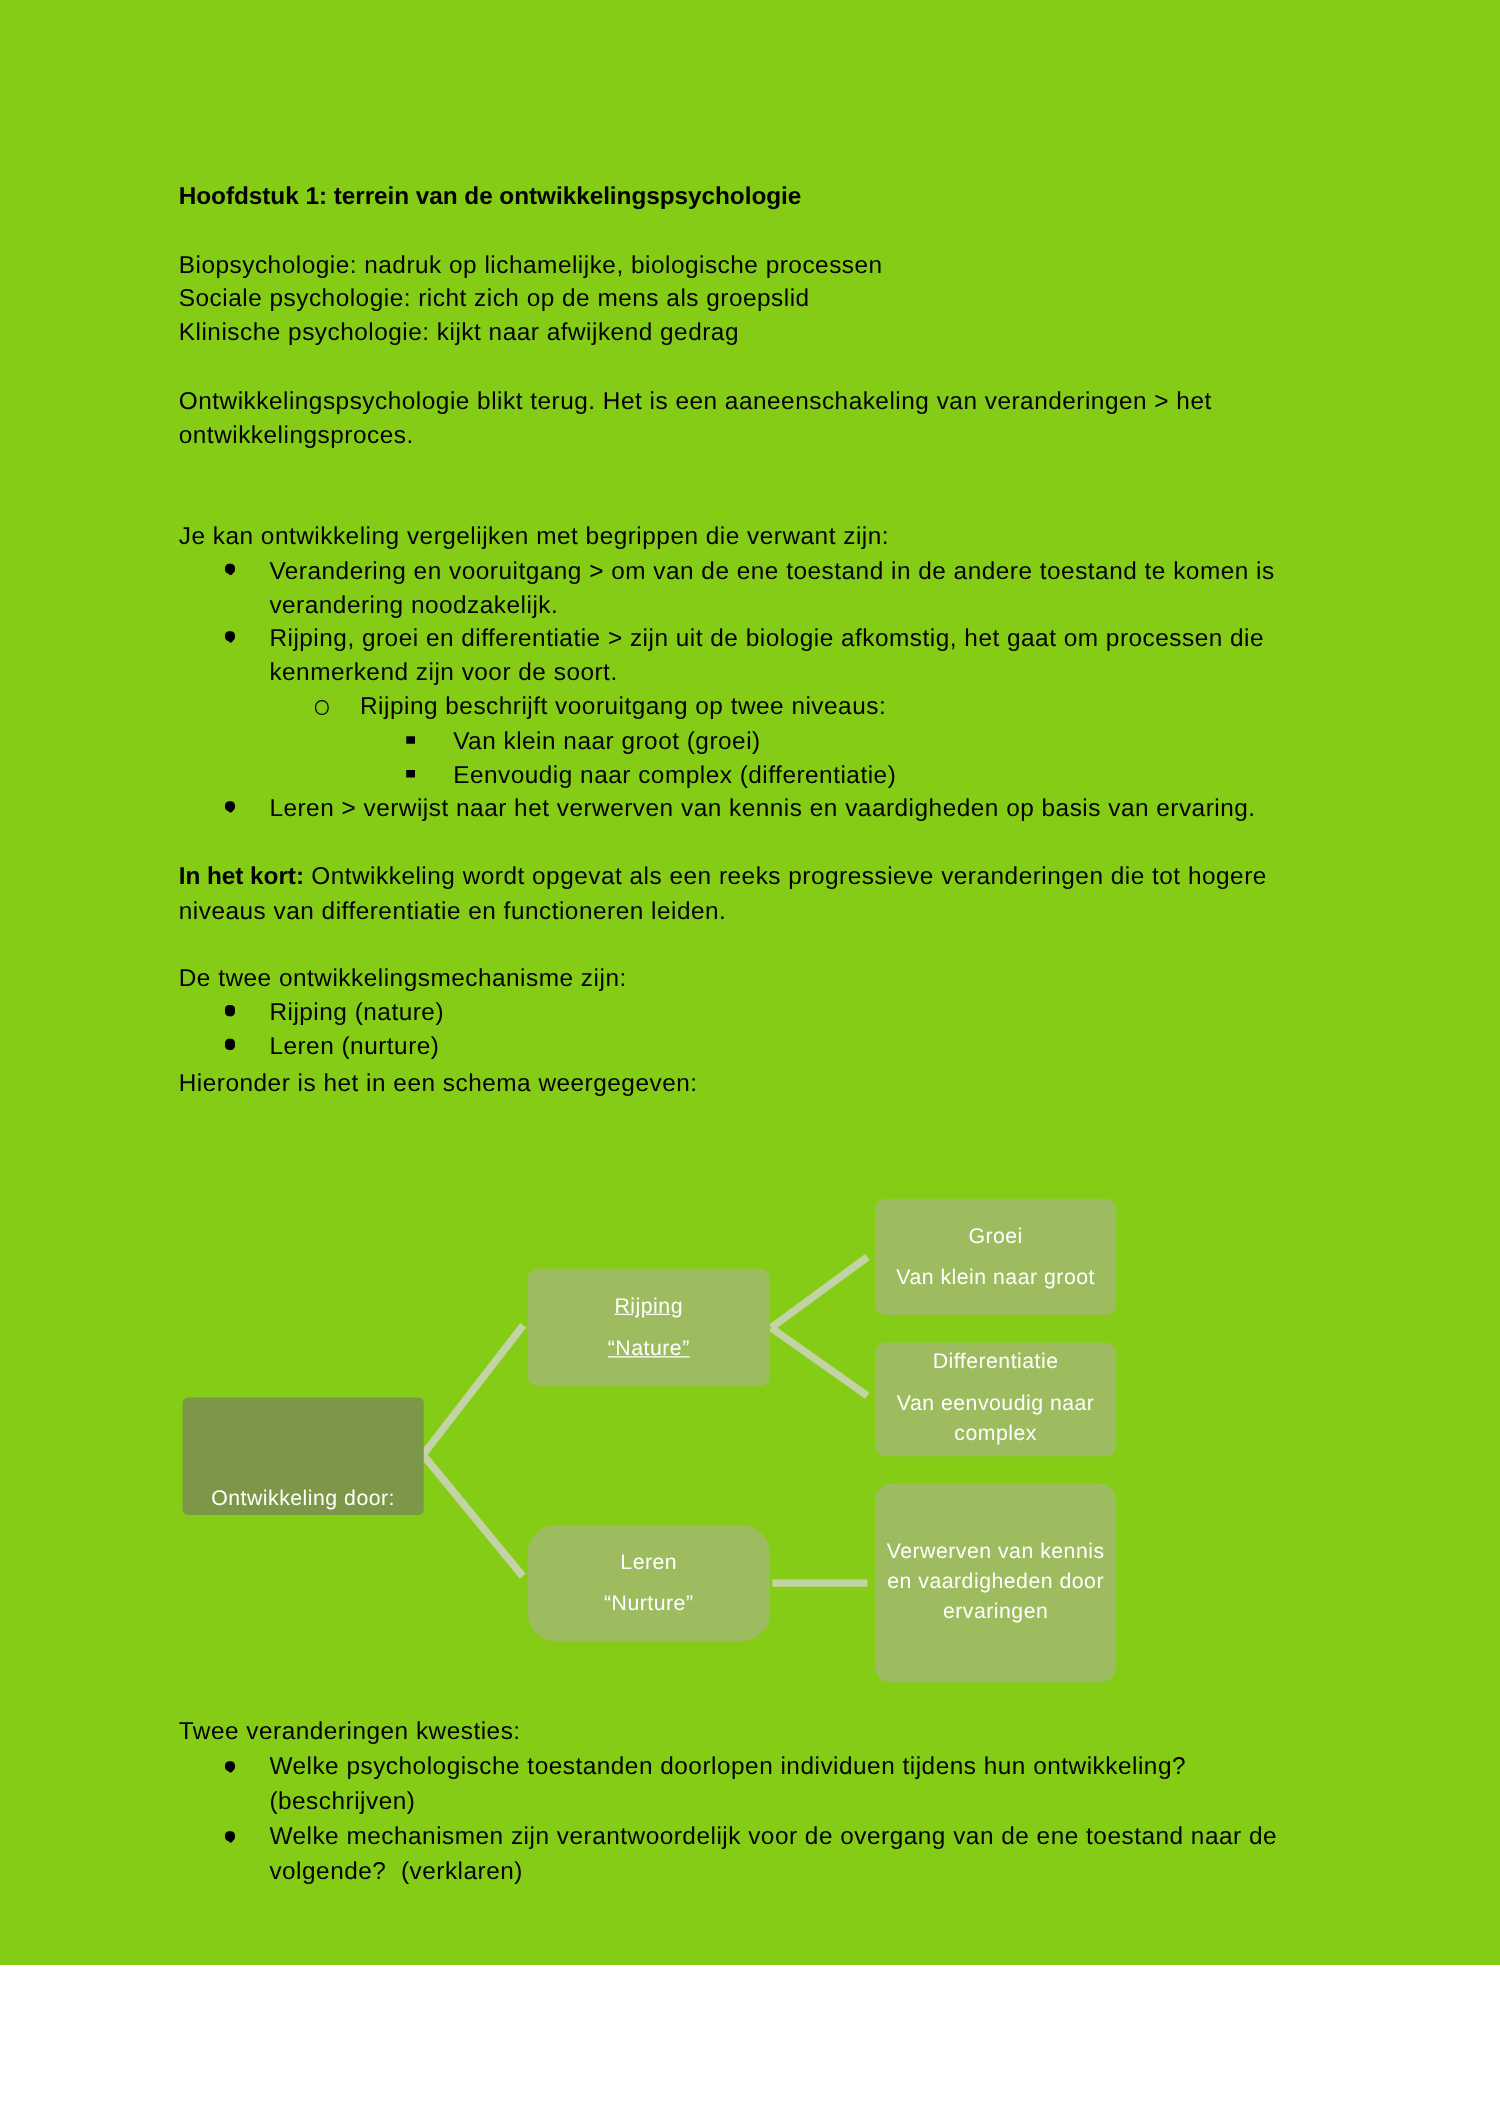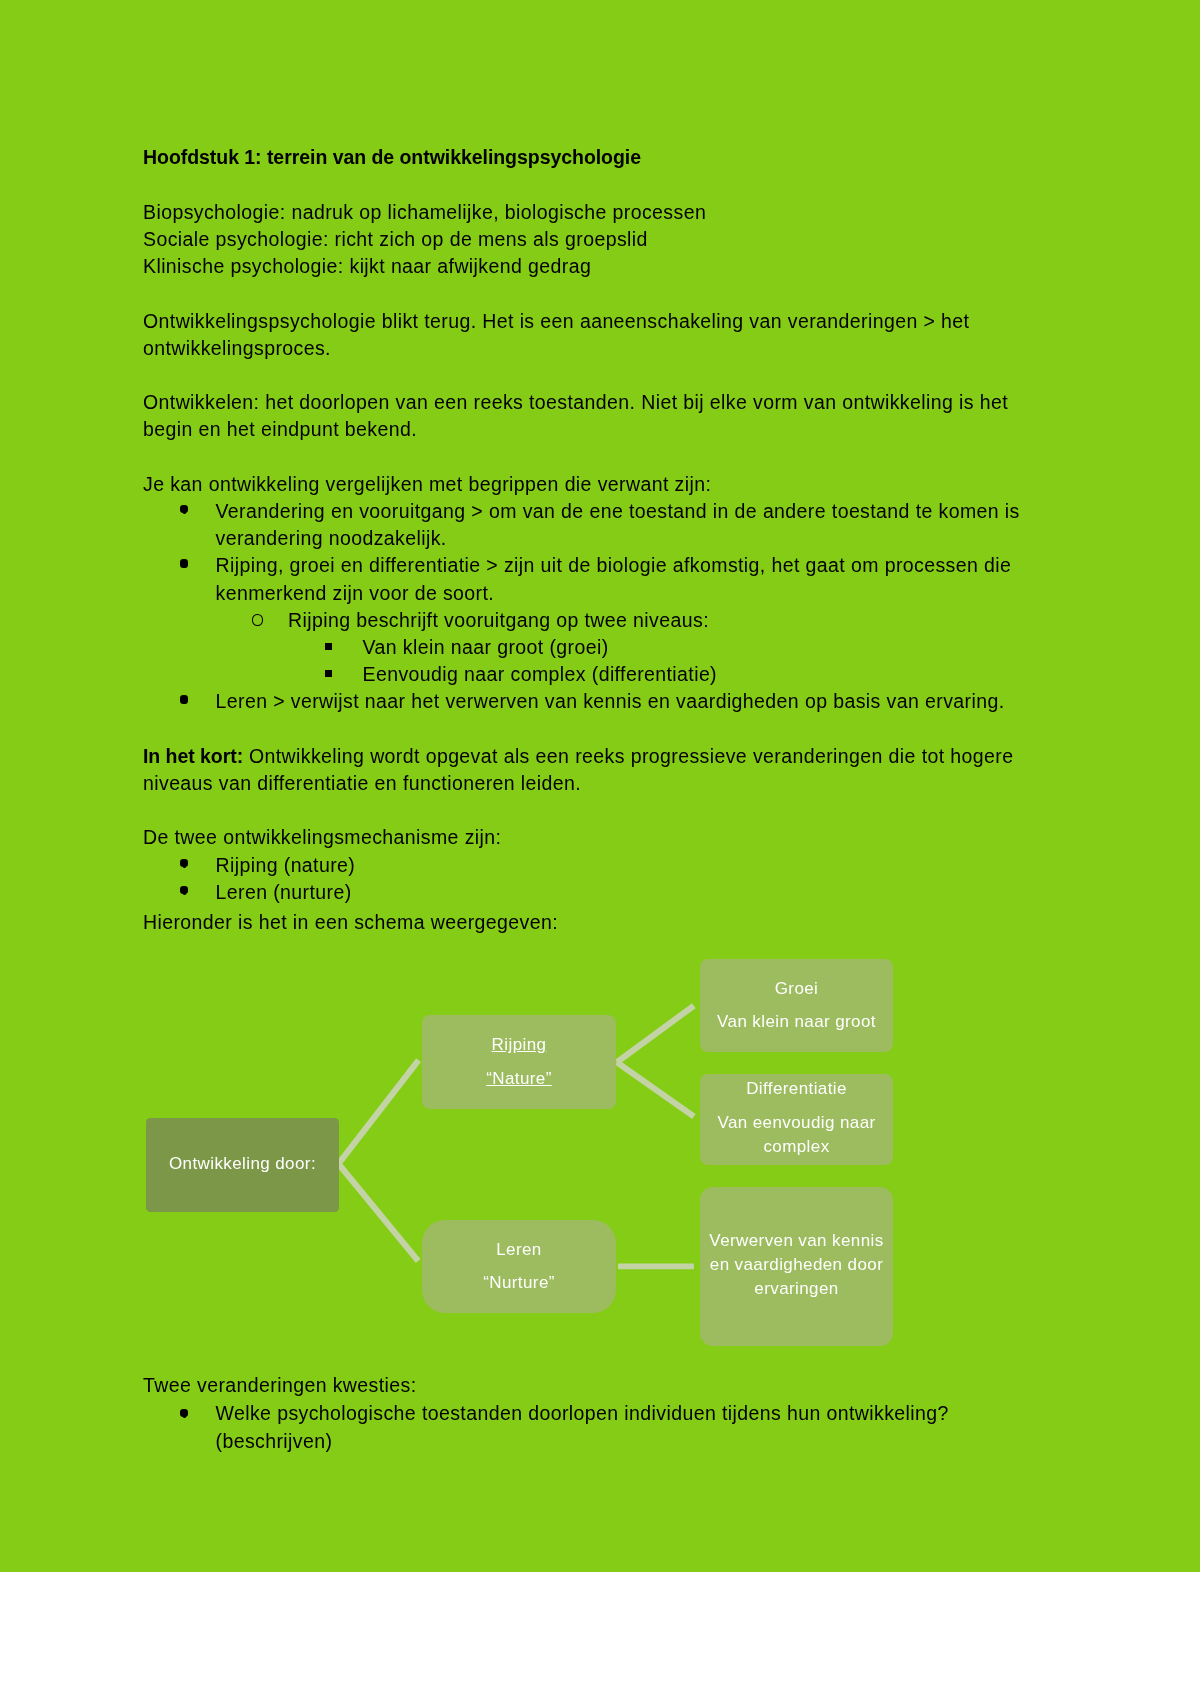--- a/index.html
+++ b/index.html
@@ -73,21 +73,20 @@
     <p class="gap" data-name="spacer">&nbsp;</p>
 
     <p data-name="intro-line-biopsychologie">Biopsychologie: nadruk op lichamelijke, biologische processen</p>
     <p data-name="intro-line-sociale-psychologie">Sociale psychologie: richt zich op de mens als groepslid</p>
     <p data-name="intro-line-klinische-psychologie">Klinische psychologie: kijkt naar afwijkend gedrag</p>
     <p class="gap" data-name="spacer">&nbsp;</p>
 
     <p data-name="paragraph-ontwikkelingspsychologie">Ontwikkelingspsychologie blikt terug. Het is een aaneenschakeling van veranderingen &gt; het ontwikkelingsproces.</p>
     <p class="gap" data-name="spacer">&nbsp;</p>
 
-    <p data-name="paragraph-ontwikkelen">Ontwikkelen: het doorlopen van een reeks toestanden. Niet bij elke vorm van ontwikkeling is het begin en het eindpunt bekend.</p>
     <p class="gap" data-name="spacer">&nbsp;</p>
 
     <p data-name="paragraph-vergelijken">Je kan ontwikkeling vergelijken met begrippen die verwant zijn:</p>
 
     <ul data-name="list-begrippen">
       <li class="l1" data-name="list-item"><span class="bu" data-name="bullet-disc-icon">●</span><span data-name="list-item-text">Verandering en vooruitgang &gt; om van de ene toestand in de andere toestand te komen is verandering noodzakelijk.</span></li>
       <li class="l1" data-name="list-item"><span class="bu" data-name="bullet-disc-icon">●</span><span data-name="list-item-text">Rijping, groei en differentiatie &gt; zijn uit de biologie afkomstig, het gaat om processen die kenmerkend zijn voor de soort.</span></li>
       <li class="l2" data-name="list-item"><span class="bu" data-name="bullet-circle-icon">○</span><span data-name="list-item-text">Rijping beschrijft vooruitgang op twee niveaus:</span></li>
       <li class="l3" data-name="list-item"><span class="bu" data-name="bullet-square-icon">▪</span><span data-name="list-item-text">Van klein naar groot (groei)</span></li>
       <li class="l3" data-name="list-item"><span class="bu" data-name="bullet-square-icon">▪</span><span data-name="list-item-text">Eenvoudig naar complex (differentiatie)</span></li>
@@ -110,21 +109,21 @@
     <svg id="connectors" viewBox="0 0 1200 420" width="1200" height="420" data-name="diagram-connectors">
       <g fill="none" stroke="#C3D3A5" stroke-width="6.1" stroke-linecap="butt">
         <path data-name="connector-root-to-rijping" d="M 338.4 223.8 L 418.6 120.2"></path>
         <path data-name="connector-root-to-leren" d="M 338.4 223.8 L 418.2 321.0"></path>
         <path data-name="connector-rijping-to-groei" d="M 616.8 122.2 L 693.9 65.7"></path>
         <path data-name="connector-rijping-to-differentiatie" d="M 616.8 122.2 L 693.9 176.6"></path>
         <path data-name="connector-leren-to-verwerven" stroke-width="5.8" d="M 617.9 326.4 L 693.9 326.4"></path>
       </g>
     </svg>
 
-    <div class="box" id="b-root" data-name="diagram-box-ontwikkeling-door" style="background: rgb(125, 151, 72); color: rgb(255, 255, 255);">
+    <div class="box" id="b-root" data-name="diagram-box-ontwikkeling-door" style="background: rgb(125, 151, 72); color: rgb(255, 255, 255); justify-content: flex-end;">
       <span class="l" data-name="box-line">Ontwikkeling door:</span>
     </div>
     <div class="box" id="b-rijping" data-name="diagram-box-rijping" style="background: rgb(156, 188, 95); color: rgb(255, 255, 255); text-decoration: underline;">
       <span class="l" data-name="box-line">Rijping</span>
       <span class="l" data-name="box-line">“Nature”</span>
     </div>
     <div class="box" id="b-leren" data-name="diagram-box-leren" style="background: rgb(156, 188, 95); color: rgb(255, 255, 255); border-radius: 23px;">
       <span class="l" data-name="box-line">Leren</span>
       <span class="l" data-name="box-line">“Nurture”</span>
     </div>
@@ -138,15 +137,16 @@
     </div>
     <div class="box" id="b-verw" data-name="diagram-box-verwerven" style="background: rgb(156, 188, 95); color: rgb(255, 255, 255);">
       <span class="l" data-name="box-line">Verwerven van kennis en vaardigheden door ervaringen</span>
     </div>
   </div>
 
   <div class="doc doc2" data-name="document-body-lower">
     <p data-name="paragraph-kwesties">Twee veranderingen kwesties:</p>
     <ul data-name="list-kwesties">
       <li class="l1" data-name="list-item"><span class="bu" data-name="bullet-disc-icon">●</span><span data-name="list-item-text">Welke psychologische toestanden doorlopen individuen tijdens hun ontwikkeling? (beschrijven)</span></li>
+      <li class="l1" data-name="list-item"><span class="bu" data-name="bullet-disc-icon">●</span><span data-name="list-item-text">Welke mechanismen zijn verantwoordelijk voor de overgang van de ene toestand naar de volgende?&nbsp; (verklaren)</span></li>
     </ul>
   </div>
 </div>
 
 </body></html>

